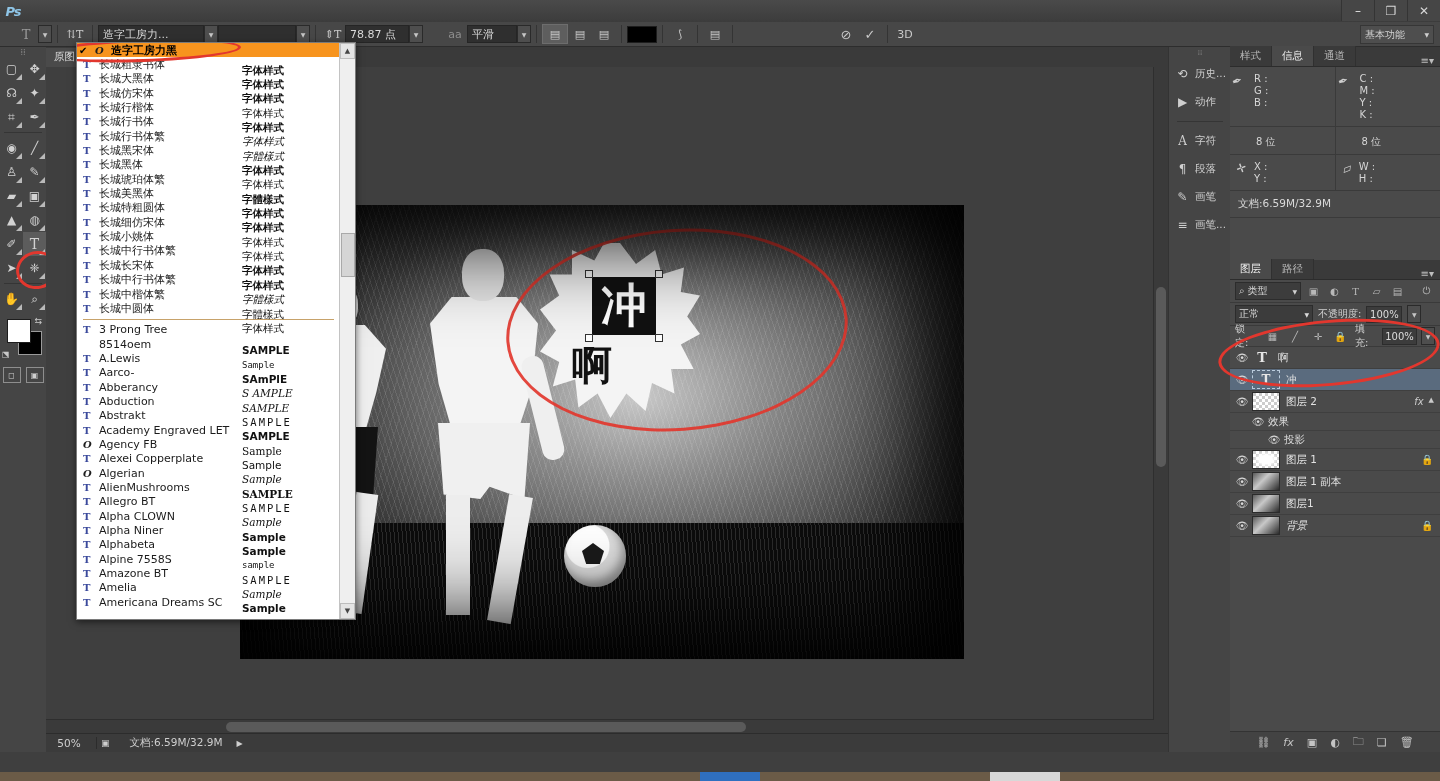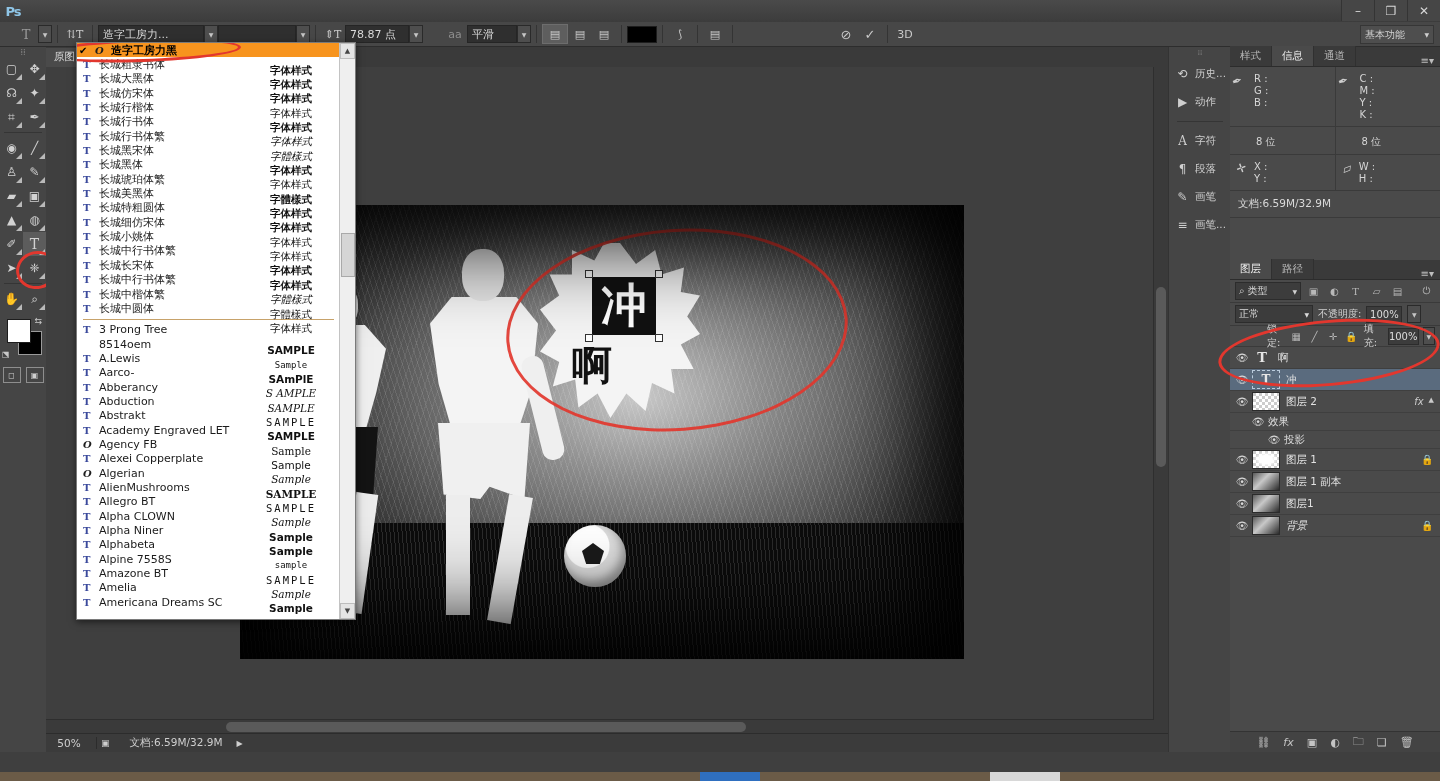--- a/index.html
+++ b/index.html
@@ -3,21 +3,21 @@
 <meta charset="utf-8">
 <style>
   html,body{margin:0;padding:0;background:#3a3a3a;}
   body{width:1440px;height:781px;overflow:hidden;
        font-family:"DejaVu Sans","Liberation Sans",sans-serif;font-size:11px;color:#d4d4d4;}
   .app{position:relative;width:1440px;height:781px;background:#3f3f3f;}
 
   
   .titlebar{position:absolute;left:0;top:0;width:1440px;height:22px;
     background:linear-gradient(#4a4a4a,#3c3c3c);border-bottom:1px solid #2a2a2a;
-    display:flex;align-items:flex-start;}
+    display:flex;align-items:flex-start;font-style:italic;}
   .ps-logo{width:26px;height:22px;display:flex;align-items:center;justify-content:center;
     color:#8fc6e8;font-weight:bold;font-size:13px;letter-spacing:-1px;}
   .menubar{display:flex;align-items:center;height:22px;margin-left:6px;}
   .menu-item{padding:2px 9px;color:#cfcfcf;font-size:11.5px;white-space:nowrap;cursor:default;}
   .win-btns{position:absolute;right:0;top:0;height:22px;display:flex;}
   .win-btn{width:32px;height:21px;display:flex;align-items:center;justify-content:center;
     color:#d8d8d8;font-size:12px;border-left:1px solid #343434;background:#464646;}
 
   
   .optionsbar{position:absolute;left:0;top:22px;width:1440px;height:24px;
@@ -105,21 +105,21 @@
 
   
   .fontmenu{position:absolute;left:76px;top:42px;width:278px;height:576px;background:#fff;
     border:1px solid #7a7a7a;box-shadow:0 2px 7px rgba(0,0,0,.55);}
   .fm-list{position:absolute;left:0;top:0;width:263px;height:576px;overflow:hidden;}
   .fm-row{height:14.35px;display:flex;align-items:center;padding-left:6px;font-size:11px;color:#1b1b1b;}
   .fm-row.sel{background:#f7941e;color:#000;font-weight:bold;}
   .fm-ico{width:16px;font-size:10px;color:#3b4a9c;font-weight:bold;font-family:"DejaVu Serif",serif;}
   .fm-ico.otf{color:#1e1e1e;font-style:italic;font-family:"DejaVu Serif",serif;}
   .fm-name{flex:1;white-space:nowrap;overflow:hidden;}
-  .fm-sample{width:98px;text-align:center;font-size:10.5px;color:#111;white-space:nowrap;overflow:hidden;margin-top:41px;}
+  .fm-sample{width:98px;text-align:left;font-size:10.5px;color:#111;white-space:nowrap;overflow:hidden;margin-top:41px;}
   .fm-sample.b{font-weight:bold;}
   .fm-sample.serif{font-family:"DejaVu Serif",serif;}
   .fm-sample.mono{font-family:"DejaVu Sans Mono",monospace;font-size:9px;}
   .fm-sample.ital{font-style:italic;font-family:"DejaVu Serif",serif;}
   .fm-sample.wide{letter-spacing:2px;font-family:"DejaVu Sans Mono",monospace;}
   .fm-check{position:absolute;left:2px;color:#000;font-size:10px;}
   .fm-div{height:1px;background:#c7a26a;margin:3px 6px;}
   .fm-scroll{position:absolute;right:0;top:0;width:15px;height:576px;background:#efefef;border-left:1px solid #c3c3c3;}
   .fm-arrow{height:14px;display:flex;align-items:center;justify-content:center;font-size:7px;color:#444;
     background:#e4e4e4;border:1px solid #bdbdbd;}
@@ -159,21 +159,21 @@
     display:flex;align-items:center;gap:3px;padding:0 3px;color:#d2d2d2;}
   .lp-ico{width:17px;height:16px;display:flex;align-items:center;justify-content:center;
     color:#b8b8b8;font-size:10px;}
   .lp-blend{display:flex;align-items:center;gap:5px;height:22px;padding:0 5px;border-bottom:1px solid #3a3a3a;}
   .lp-sel{width:70px;height:16px;background:#3c3c3c;border:1px solid #2c2c2c;font-size:10px;
     display:flex;align-items:center;justify-content:space-between;padding:0 3px;color:#dcdcdc;}
   .lp-op{font-size:10px;color:#cfcfcf;}
   .lp-opval{width:34px;height:15px;background:#3c3c3c;border:1px solid #2c2c2c;font-size:10px;
     display:flex;align-items:center;justify-content:center;color:#dcdcdc;}
   .lp-lock{display:flex;align-items:center;gap:6px;height:20px;padding:0 5px;border-bottom:1px solid #3a3a3a;}
-  .lp-locklabel{font-size:10px;color:#cfcfcf;margin-left:32px;}
+  .lp-locklabel{font-size:10px;color:#cfcfcf;}
   .lp-fill{margin-left:auto;display:flex;align-items:center;gap:4px;}
 
   .layer-row{height:21px;display:flex;align-items:center;border-bottom:1px solid #3f3f3f;padding-left:2px;}
   .layer-row.sel{background:#5a6b7e;}
   .lr-eye{width:20px;text-align:center;font-size:10px;color:#d8d8d8;}
   .lr-thumb{width:26px;height:17px;border:1px solid #2b2b2b;margin-right:6px;
     background:
       repeating-conic-gradient(#fff 0% 25%, #ccc 0% 50%) 0 0/6px 6px;}
   .lr-thumb.txt{width:20px;text-align:center;font-family:"DejaVu Serif",serif;font-weight:bold;
     border:none;background:none;color:#e6e6e6;font-size:13px;height:auto;}

